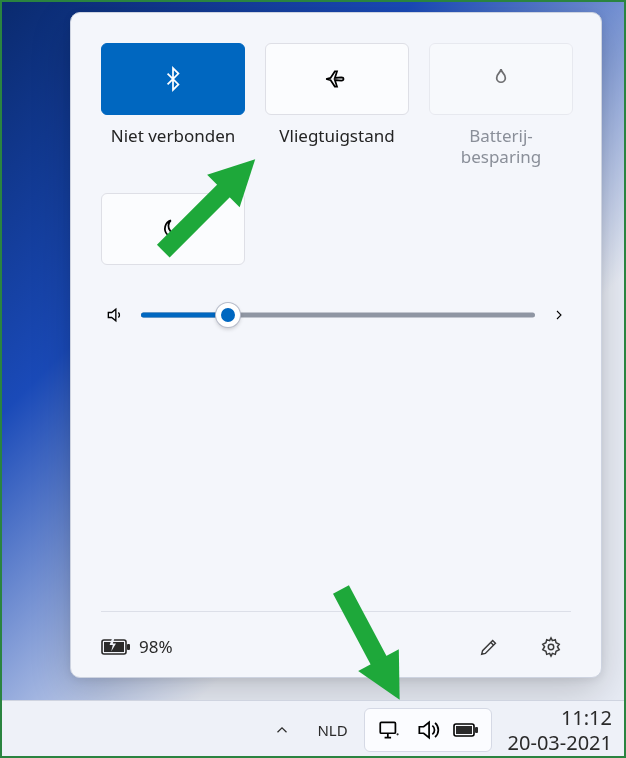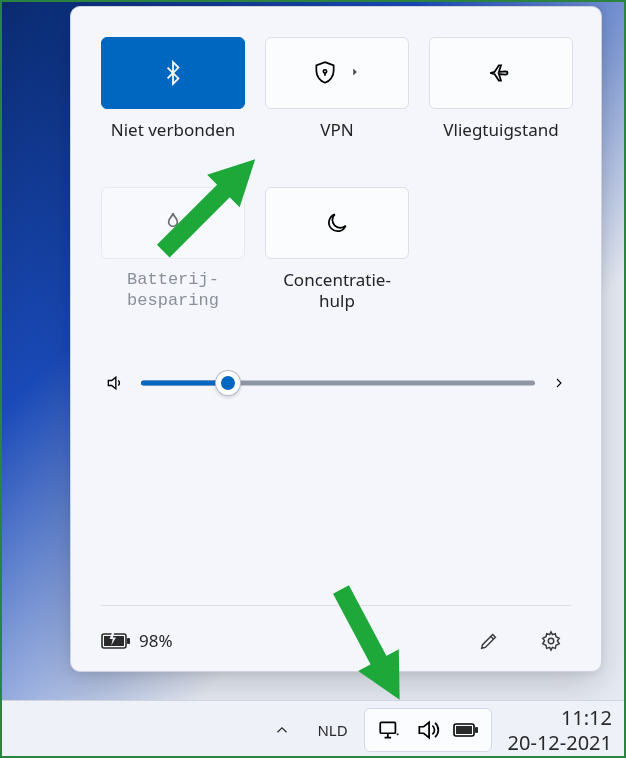--- a/index.html
+++ b/index.html
@@ -13,21 +13,21 @@
   .frame-border {
     position: absolute; inset: 0;
     border: 2px solid #2a8440;
     pointer-events: none;
     z-index: 100;
   }
 
   
   .flyout {
     position: absolute;
-    top: 6px; left: 70px;
+    top: 12px; left: 70px;
     width: 532px;
     height: 666px;
     background: #f4f6fb;
     border: 1px solid #cdd3e0;
     border-radius: 10px;
     box-shadow: 0 14px 40px rgba(0,0,0,.18), 0 2px 8px rgba(0,0,0,.08);
     display: flex;
     flex-direction: column;
     padding: 30px 30px 10px 30px;
   }
@@ -58,21 +58,21 @@
   .tile .chevron { font-size: 14px; opacity: .7; }
   .tile-label {
     margin-top: 10px;
     margin-bottom: 18px;
     text-align: center;
     font-size: 17px;
     color: #242424;
     min-height: 46px;
     line-height: 1.25;
   }
-  .tile-label.disabled { color: #8a8f99; font-family: Liberation Mono, monospace; }
+  .tile-label.disabled { color: #8a8f99; }
 
   
   .ic { display: inline-flex; }
   .ic svg { width: 26px; height: 26px; stroke: currentColor; fill: none; stroke-width: 1.6; }
   .tile.active .ic svg { stroke: #fff; }
 
   
   .volume-row {
     margin-top: 36px;
     display: flex; align-items: center; gap: 16px;
@@ -168,37 +168,20 @@
       <div class="tile active">
         <span class="ic">
           <svg viewBox="0 0 24 24">
               <path d="M7 7l10 10-5 5V2l5 5L7 17"></path>
             </svg>
         </span>
       </div>
       <div class="tile-label">Niet verbonden</div>
     </div>
 
-    <div class="tile-cell">
-      <div class="tile">
-        <span class="ic">
-          <svg viewBox="0 0 24 24">
-              <path d="M12 2l8 3v5c0 5-3.5 9.5-8 11-4.5-1.5-8-6-8-11V5l8-3z"></path>
-              <circle cx="12" cy="10.5" r="1.5"></circle>
-              <path d="M12 12v2.5"></path>
-            </svg>
-        </span>
-        <span class="chevron">
-          <svg viewBox="0 0 24 24" width="14" height="14">
-              <path d="M9 6l6 6-6 6"></path>
-            </svg>
-        </span>
-      </div>
-      <div class="tile-label">VPN</div>
-    </div>
 
     <div class="tile-cell">
       <div class="tile">
         <span class="ic">
           <svg viewBox="0 0 24 24">
               <path d="M2 12l4-1 4-6h2l-2 6 6-.5c1 0 2 .5 2 1.5s-1 1.5-2 1.5L10 13l2 6h-2l-4-6-4-1z"></path>
             </svg>
         </span>
       </div>
       <div class="tile-label">Vliegtuigstand</div>
@@ -218,22 +201,20 @@
 
 
     <div class="tile-cell">
       <div class="tile">
         <span class="ic">
           <svg viewBox="0 0 24 24">
               <path d="M20 14.5A8 8 0 1110 4a6.5 6.5 0 0010 10.5z"></path>
             </svg>
         </span>
       </div>
-      <div class="tile-label" style="white-space:pre-line">Concentratie-
-hulp</div>
     </div>
 
 
   </div>
 
   <div class="volume-row">
     <span class="ic vol-icon">
       <svg viewBox="0 0 24 24">
           <path d="M4 9v6h4l5 4V5L8 9H4z"></path>
           <path d="M16 9a4 4 0 010 6"></path>
@@ -312,21 +293,21 @@
     <span class="ic">
       <svg viewBox="0 0 26 20">
           <rect x="1" y="4" width="20" height="12" rx="2"></rect>
           <rect x="22" y="7" width="3" height="6" rx="1" fill="#2a2a2a" stroke="none"></rect>
           <rect x="3" y="6" width="16" height="8" fill="#2a2a2a" stroke="none"></rect>
         </svg>
     </span>
   </div>
   <div class="tb-clock">
     <div>11:12</div>
-    <div>20-12-2021</div>
+    <div>20-03-2021</div>
   </div>
 </div>
 
 <div class="arrow" style="left:125px; top:128px;">
   <svg width="160" height="160" viewBox="0 0 160 160">
     <g transform="rotate(-45 80 80)">
       <rect x="20" y="72" width="90" height="18"></rect>
       <polygon points="105,58 150,81 105,104"></polygon>
     </g>
   </svg>

